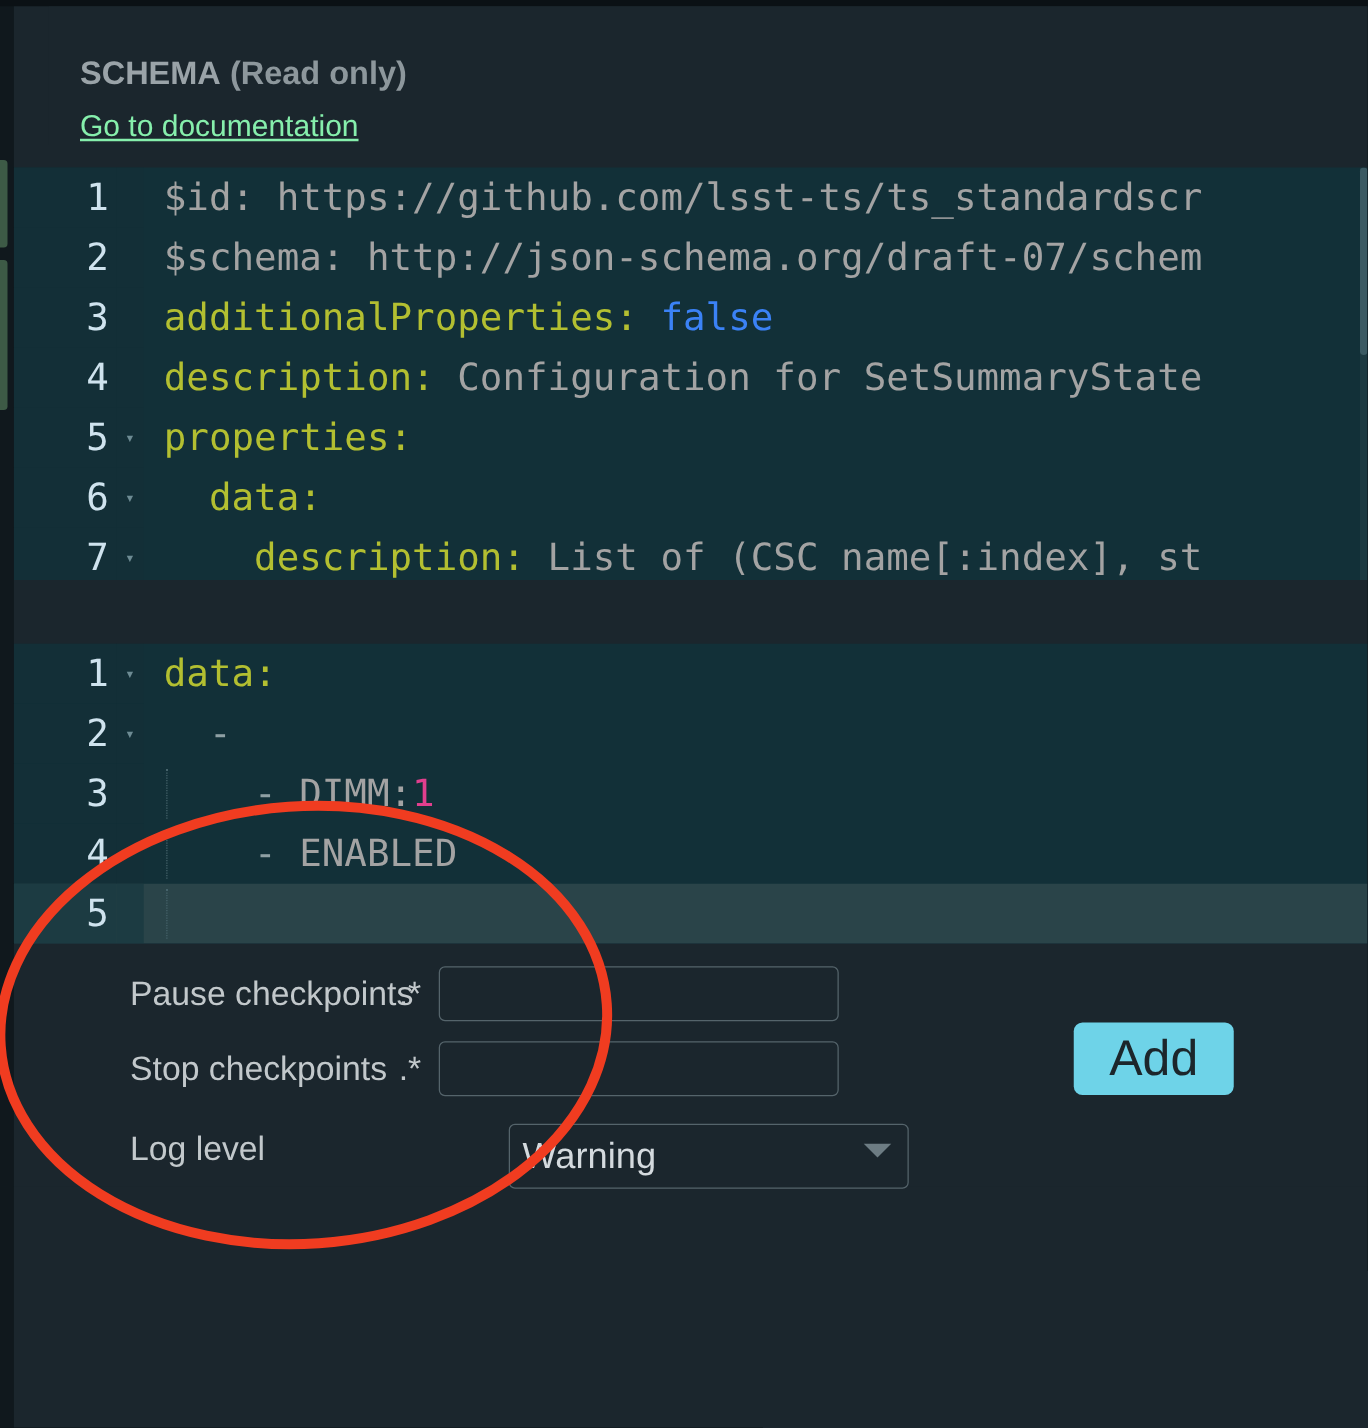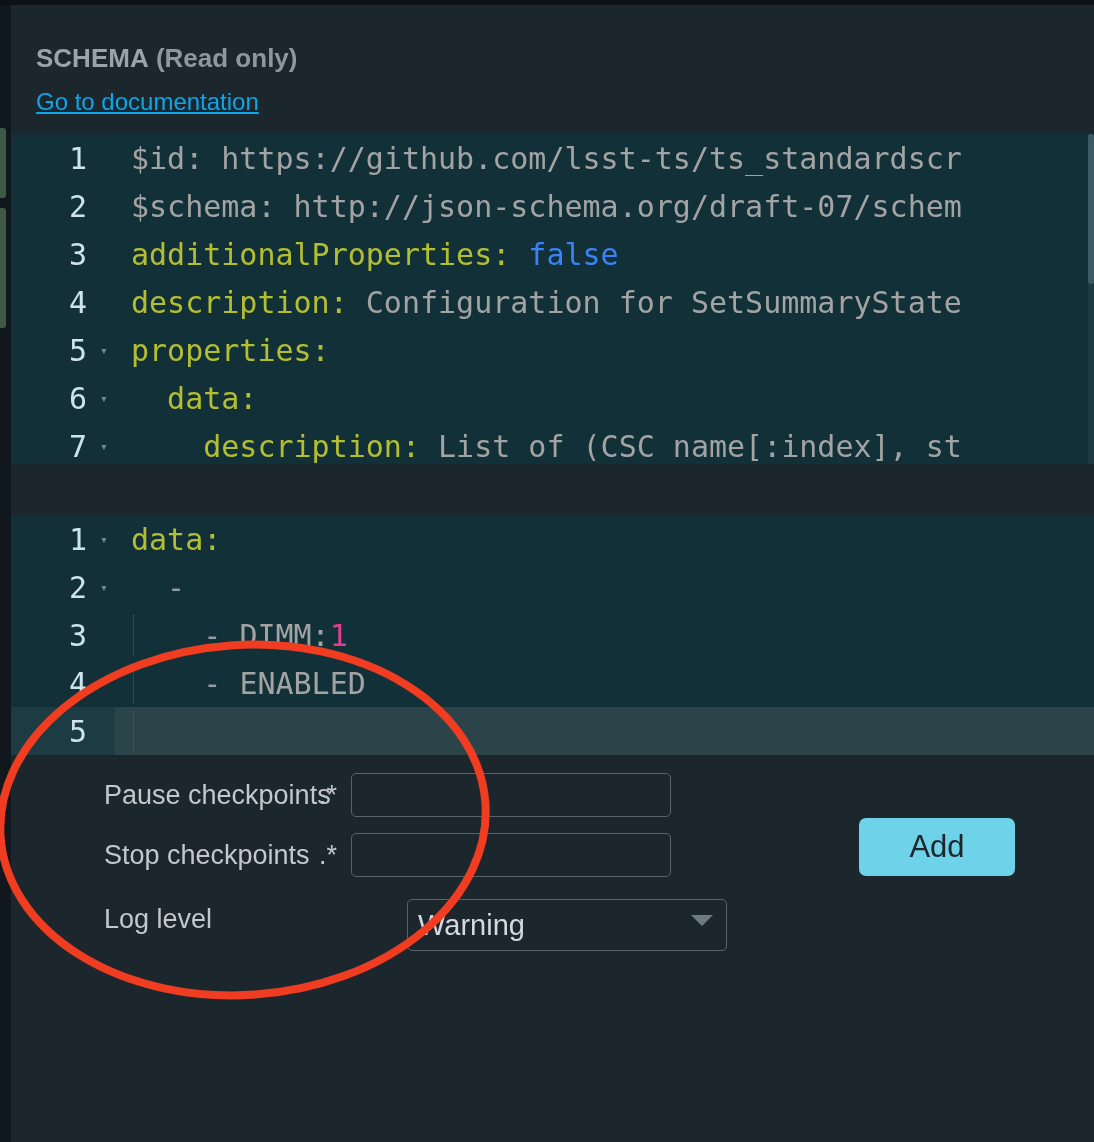--- a/index.html
+++ b/index.html
@@ -105,21 +105,21 @@
   }
   .section-title .muted {
     font-weight: bold;
     color: #8d979c;
   }
   .doc-link {
     display: inline-block;
     margin-left: 25px;
     margin-top: 14px;
     font-size: 24px;
-    color: #0ea5e9;
+    color: #86efac;
     text-decoration: underline;
     cursor: pointer;
   }
 
   
   .editor {
     position: relative;
     background: #123038;
     overflow: hidden;
   }
@@ -266,28 +266,28 @@
     width: 0; height: 0;
     border-left: 11px solid transparent;
     border-right: 11px solid transparent;
     border-top: 11px solid #6d7c83;
     pointer-events: none;
   }
   .add-button {
     position: absolute;
     left: 848px;
     top: 63px;
-    width: 156px;
+    width: 128px;
     height: 58px;
     background: #6ed3e8;
     color: #1c262b;
     border: none;
     border-radius: 7px;
     font-family: "Liberation Sans", sans-serif;
-    font-size: 31px;
+    font-size: 40px;
     cursor: pointer;
     display: flex;
     align-items: center;
     justify-content: center;
   }
 
   
   .annotation {
     position: absolute;
     left: 0; top: 0;
@@ -303,21 +303,21 @@
 
   <div class="backdrop-strip">
     <div class="backdrop-green g1"></div>
     <div class="backdrop-green g2"></div>
   </div>
   <div class="top-band"></div>
 
   <div class="dialog">
 
 
-    <div class="section-block" style="padding-top:38px;">
+    <div class="section-block" style="padding-top:38px;margin-left:28px;">
       <div class="section-title">
         <span>SCHEMA</span><span class="muted" style="font-weight:normal;">&nbsp;</span><span class="muted">(Read only)</span>
       </div>
       <a class="doc-link">Go to documentation</a>
     </div>
 
     <div class="editor" id="schema-editor" style="height:330px; margin-top:18px;">
       <div class="editor-rows" id="schema-rows">
           <div class="code-line"><div class="gutter">1</div><div class="fold"></div><div class="code-text"><span class="tok-val">$id:</span><span class="tok-val"> https://github.com/lsst-ts/ts_standardscr</span></div></div>
           <div class="code-line"><div class="gutter">2</div><div class="fold"></div><div class="code-text"><span class="tok-val">$schema:</span><span class="tok-val"> http://json-schema.org/draft-07/schem</span></div></div>

